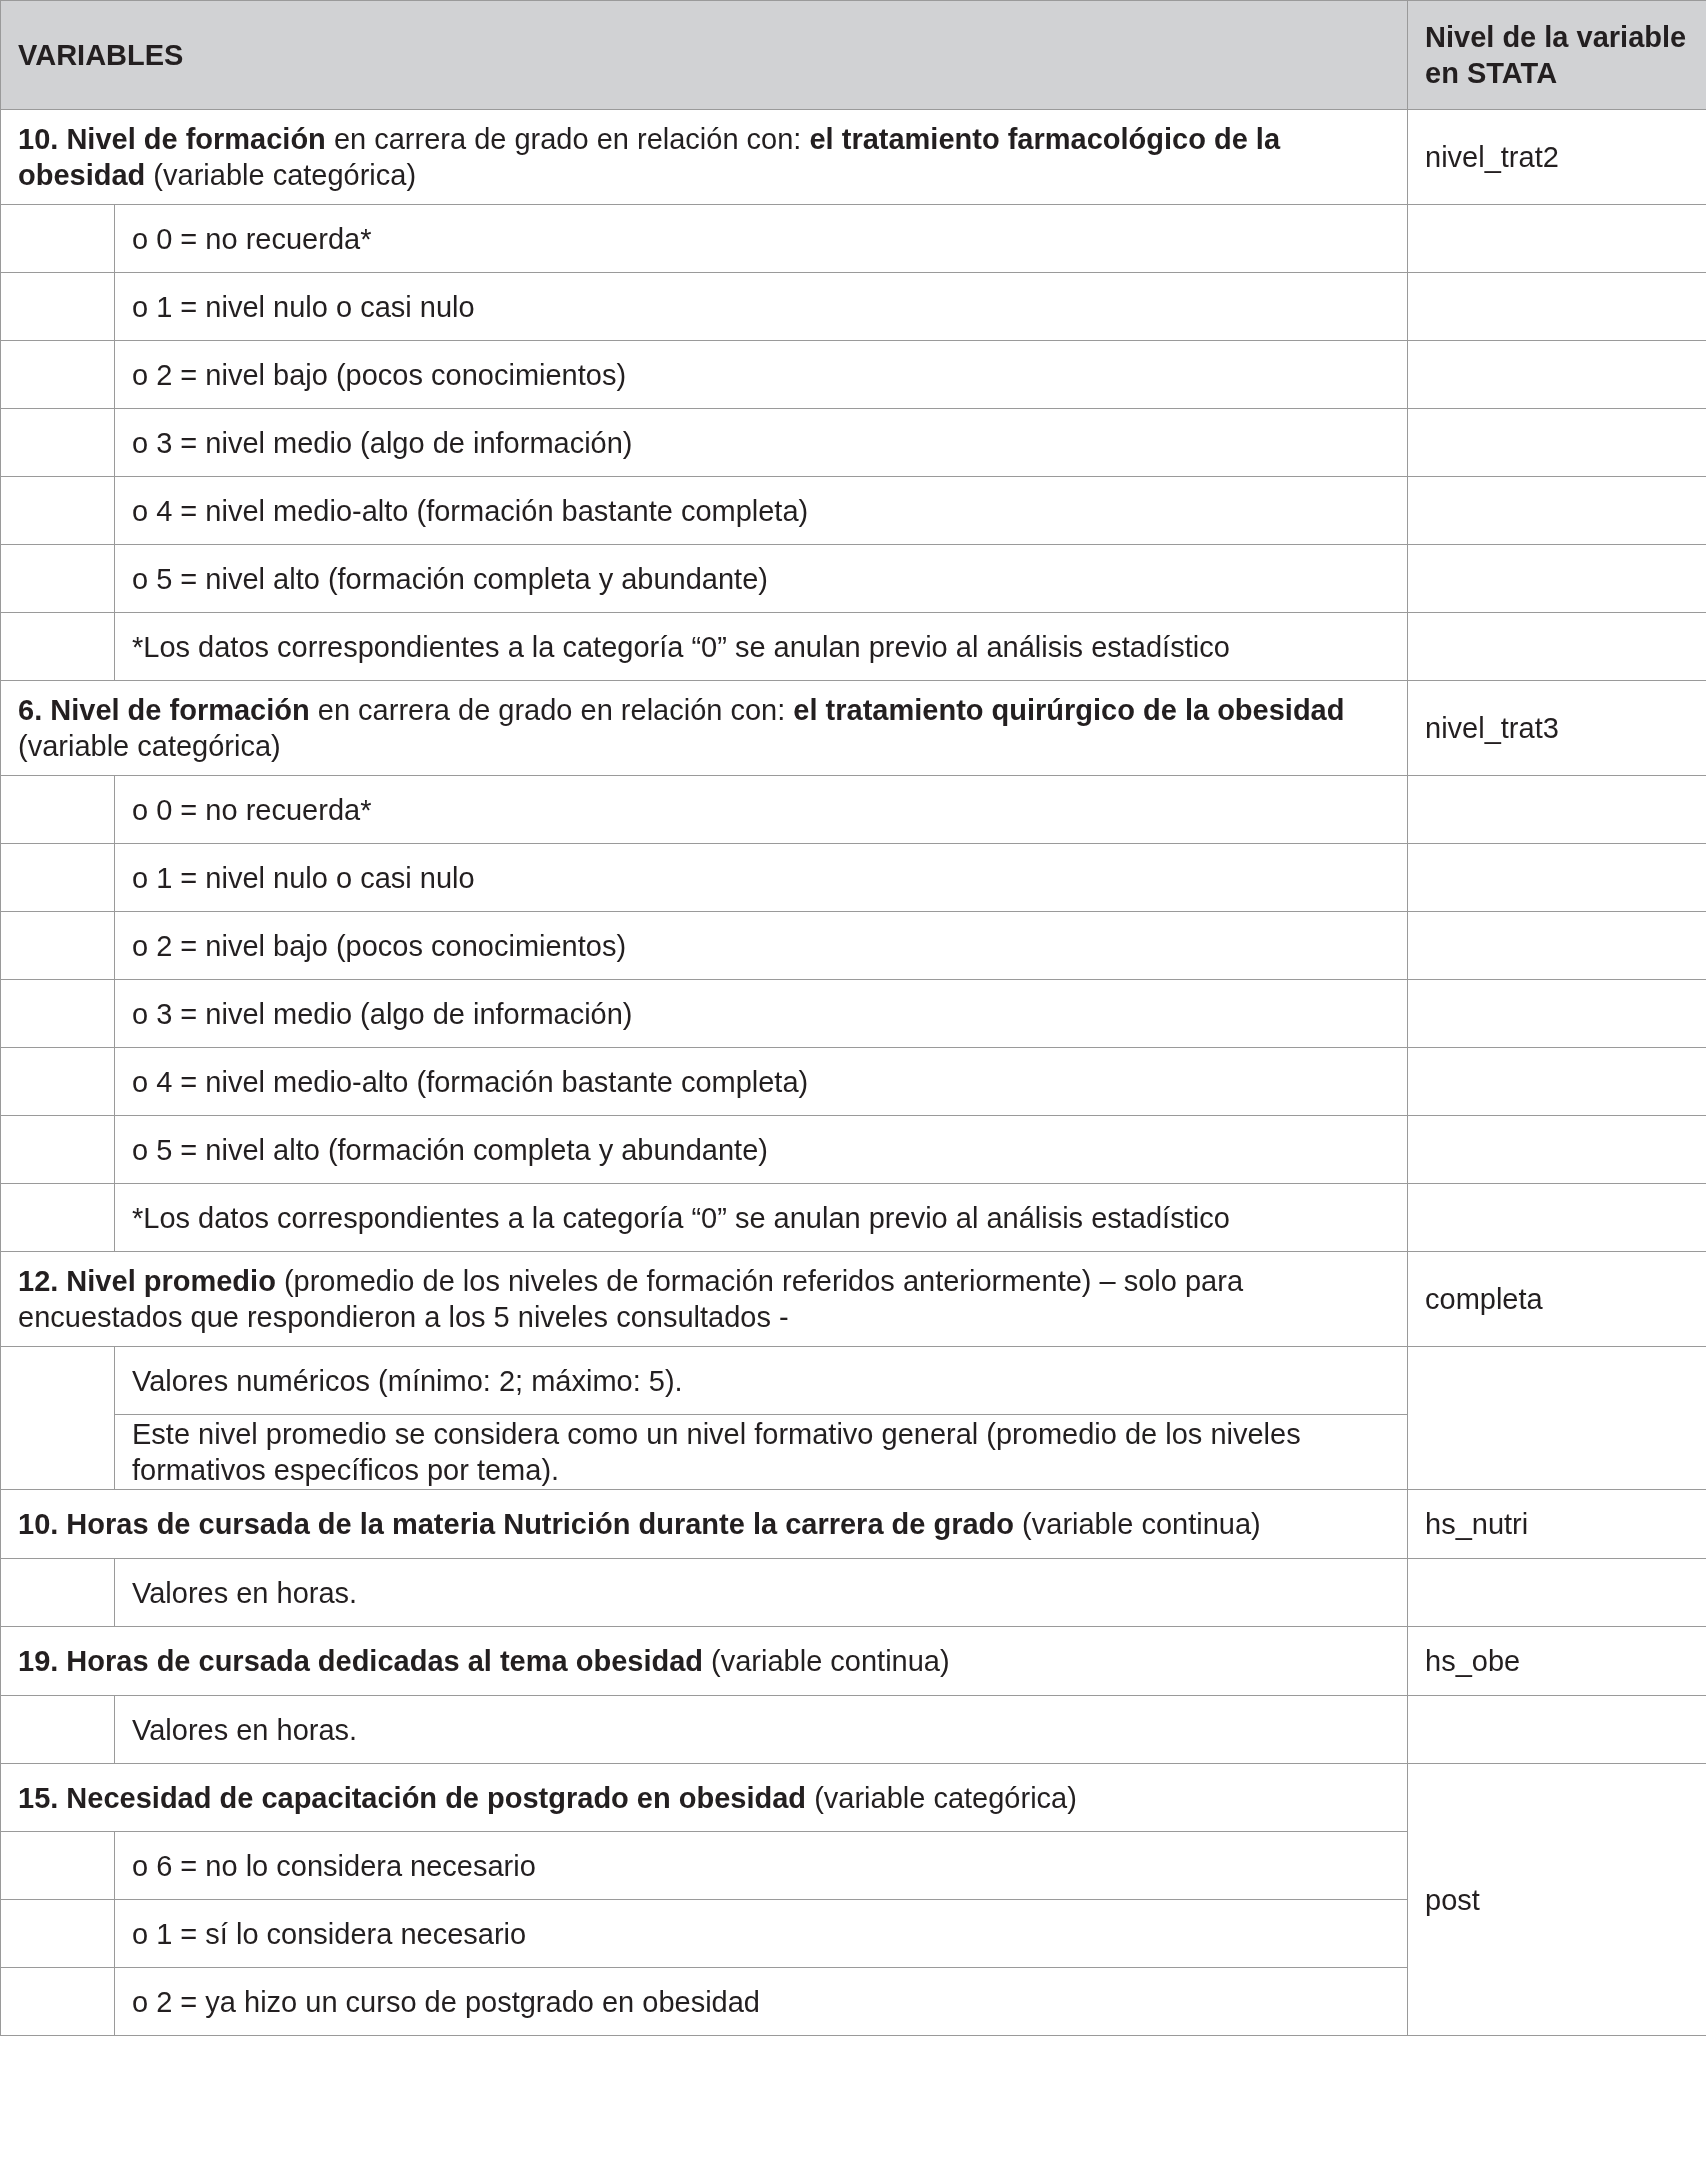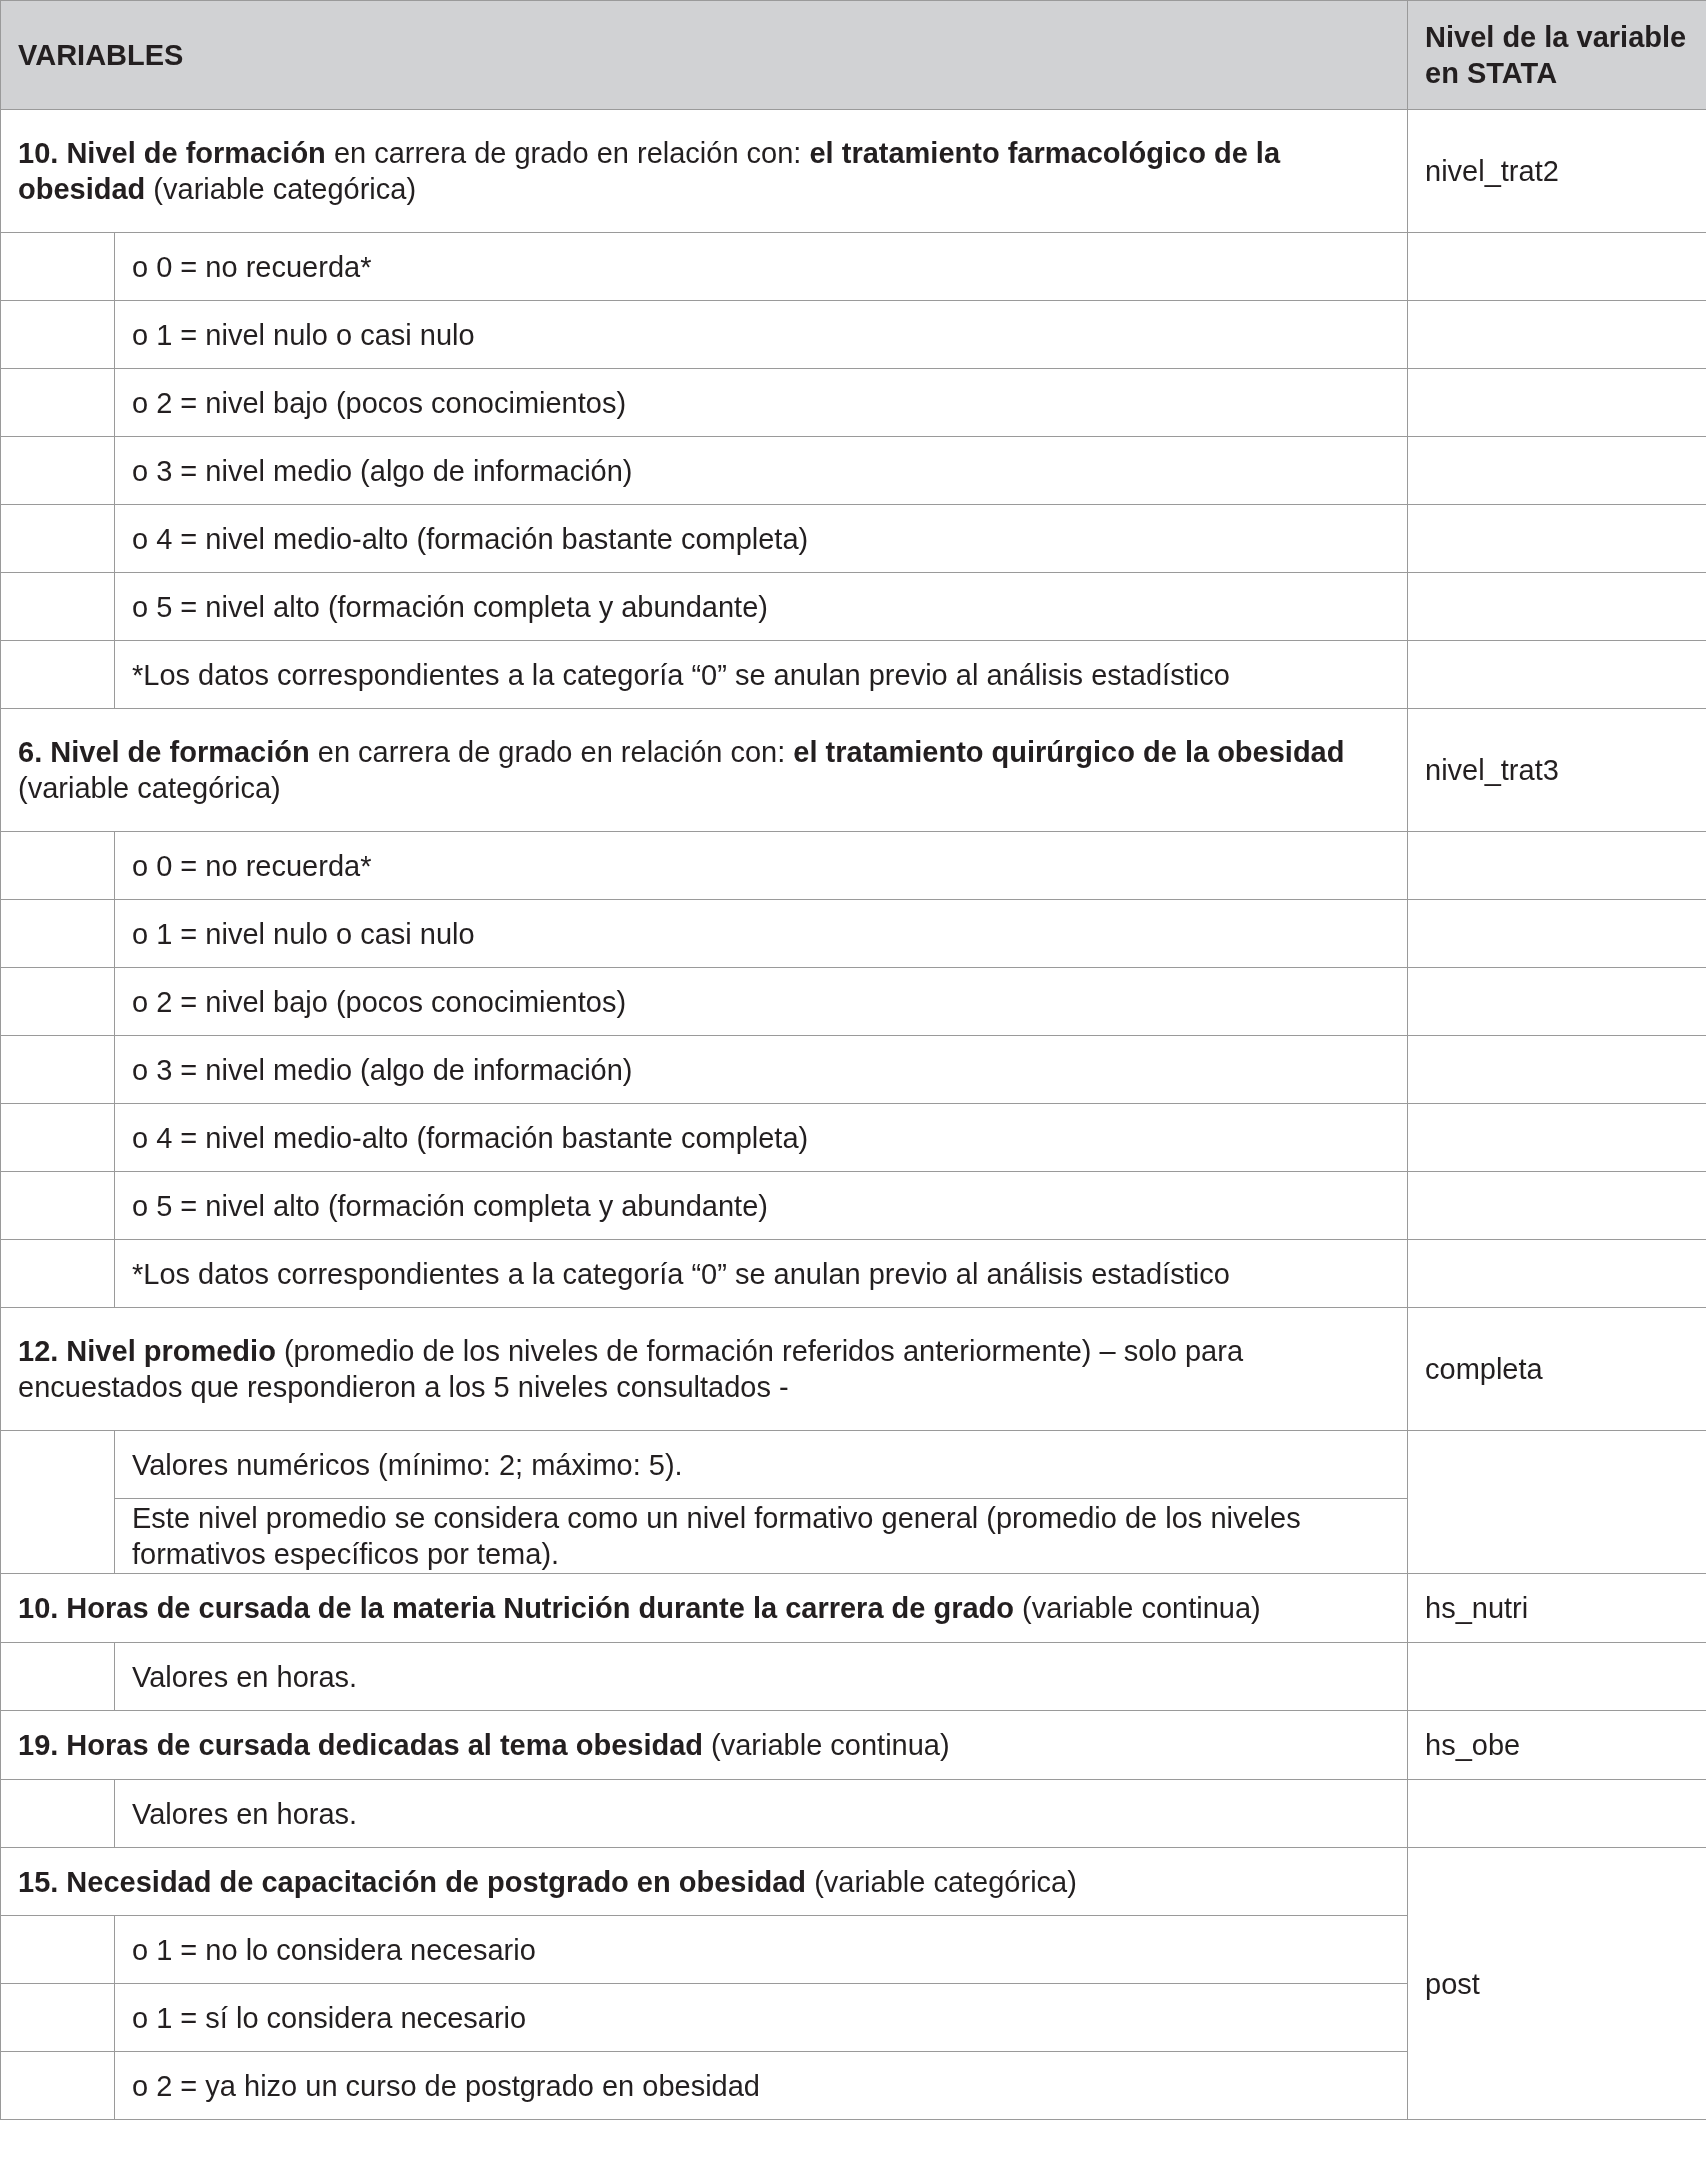--- a/index.html
+++ b/index.html
@@ -1,20 +1,20 @@
 <!DOCTYPE html>
 <html style="font-size:13.6px"><head>
 <meta charset="utf-8">
 <style>
   html, body { margin:0; padding:0; background:#fff; }
   body { width:1707px; height:2169px; overflow:hidden; font-family:"Liberation Sans", sans-serif; color:#231f20; }
   table { border-collapse:collapse; width:1707px; table-layout:fixed; }
   td, th { border:1.7px solid #9a9a9a; vertical-align:middle; font-size:29px; line-height:36px; text-align:left; }
   th { background:#d1d2d4; font-weight:bold; padding:0 17px; height:108px; }
-  td.main { padding:20px 17px; height:82px; }
+  td.main { padding:6px 17px; height:82px; }
   td.indent { width:110px; }
   td.sub { padding:0 17px; height:67px; }
   td.sub2 { padding:1px 17px; }
   td.var { padding:16px 17px; }
   .b { font-weight:bold; }
   col.c1 { width:114px; }
   col.c2 { width:1293px; }
   col.c3 { width:300px; }
 </style>
 </head>
@@ -156,21 +156,21 @@
       </tr>
 
   <tr>
     <td colspan="2" class="sub">
       <span class="b">15. Necesidad de capacitación de postgrado en obesidad</span><span> (variable categórica)</span>
     </td>
     <td class="var" rowspan="4">post</td>
   </tr>
   <tr>
         <td class="indent"></td>
-        <td class="sub">o  1 = no lo considera necesario</td>
+        <td class="sub">o  6 = no lo considera necesario</td>
       </tr>
   <tr>
         <td class="indent"></td>
         <td class="sub">o  1 = sí lo considera necesario</td>
       </tr>
   <tr>
         <td class="indent"></td>
         <td class="sub">o  2 = ya hizo un curso de postgrado en obesidad</td>
       </tr>
 </tbody>

